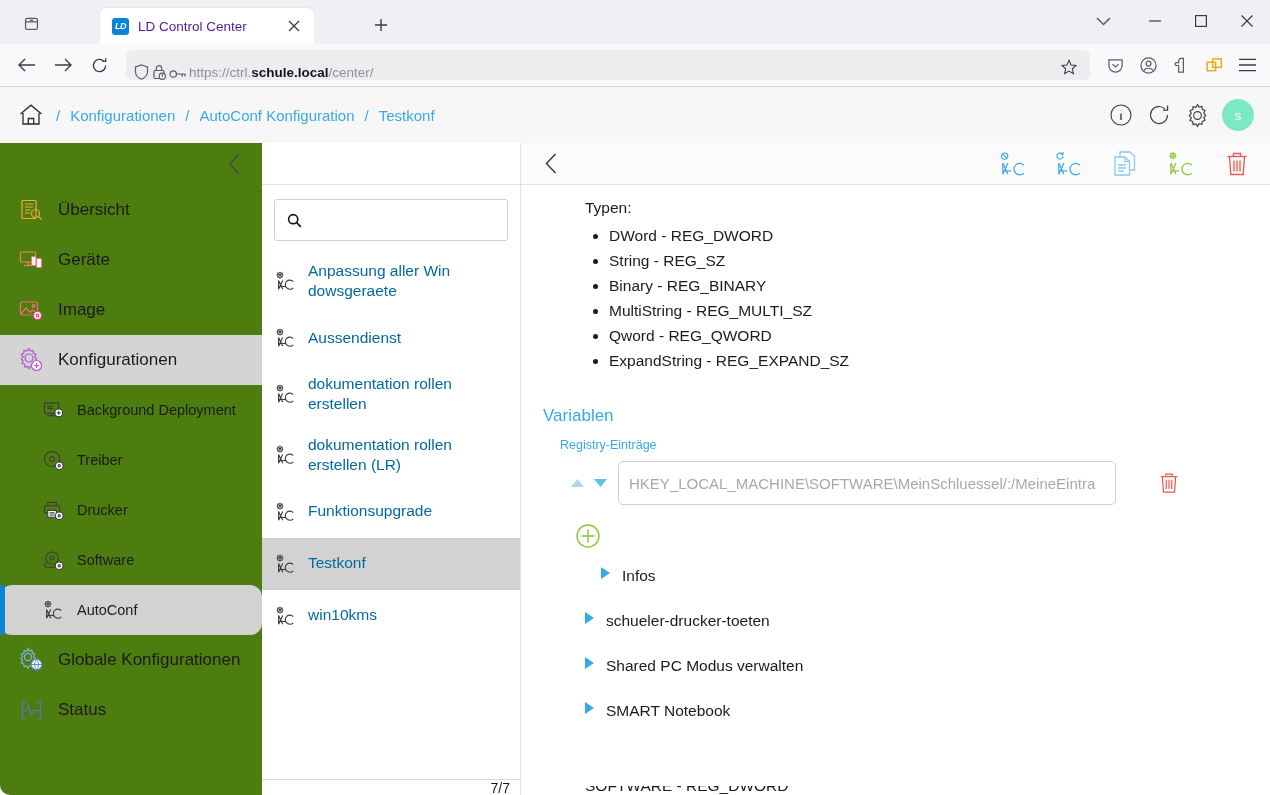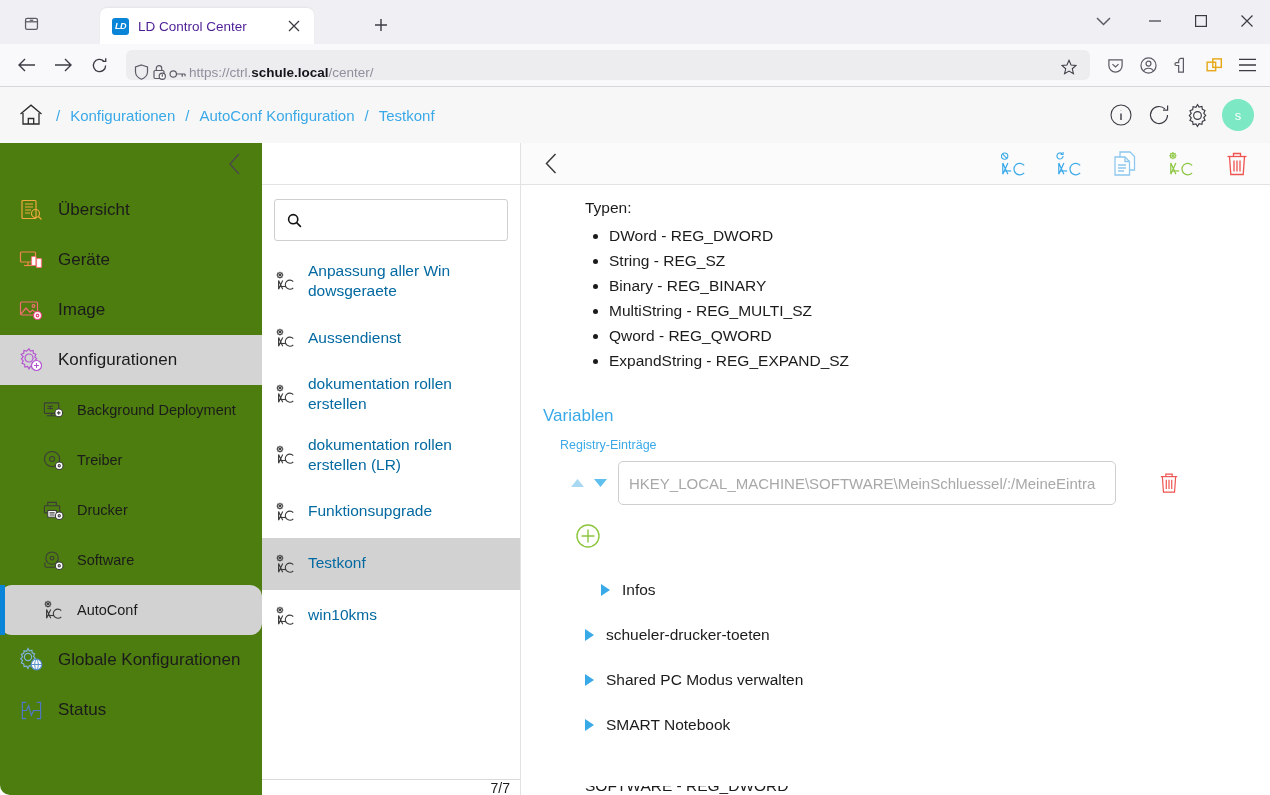--- a/index.html
+++ b/index.html
@@ -137,21 +137,21 @@
   .sorters { display:flex; align-items:center; gap:8px; width:58px; justify-content:center;}
   .reg-input {
     flex:1; max-width:498px; height:44px; border:1px solid #cfcfcf; border-radius:5px;
     display:flex; align-items:center; padding:0 10px; background:#fff; overflow:hidden;
   }
   .reg-input span { font-size:15px; color:#a8a8a8; white-space:nowrap; }
   .reg-del { margin-left:40px; width:26px; display:flex; align-items:center; justify-content:center; }
   .add-row { margin-left:32px; margin-top:18px; }
 
   .sections { margin-top:14px; padding-left:64px; }
-  .sec-row { display:flex; align-items:center; gap:12px; height:45px; }
+  .sec-row { display:flex; gap:12px; height:45px; }
   .sec-row.indent { padding-left:16px; }
   .sec-row .lbl { font-size:15.5px; color:#1b1b1b; }
   .tri { width:9px; height:12px; flex:none; }
 
   .bottom-cut {
     position:absolute; left:0; right:0; bottom:0; height:9px; overflow:hidden;
   }
   .bottom-cut span { display:block; font-size:15.5px; color:#1b1b1b; margin-top:-9px; padding-left:64px; white-space:nowrap;}
 </style>
 </head>

